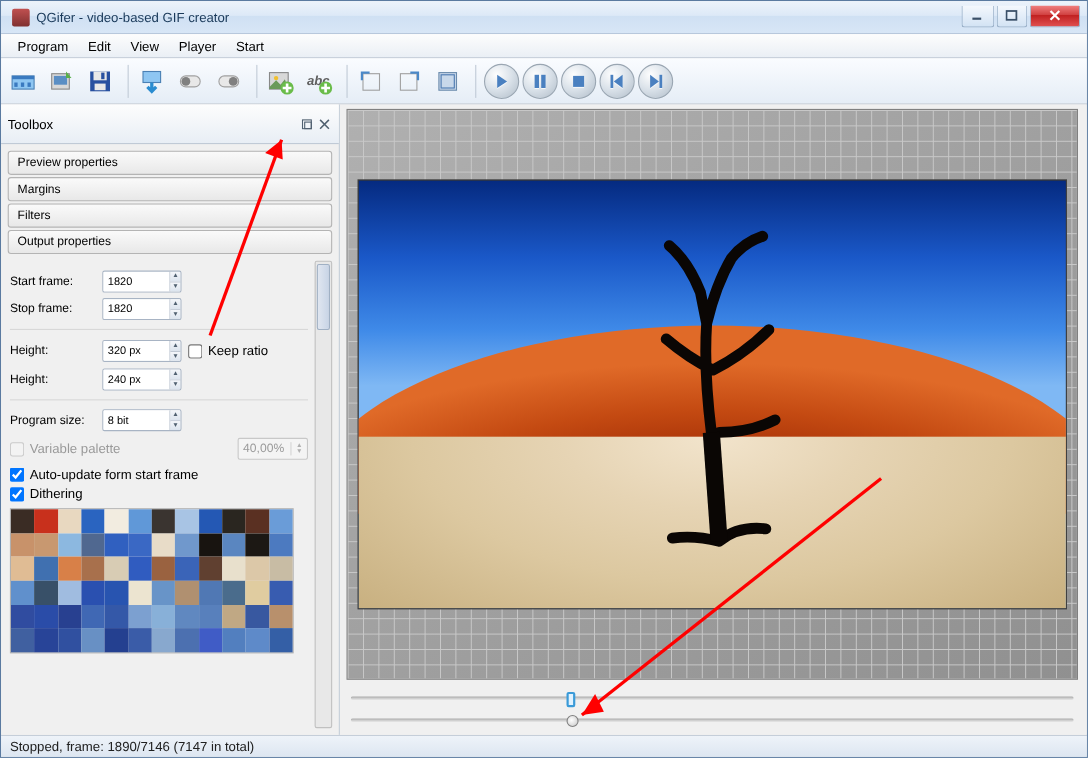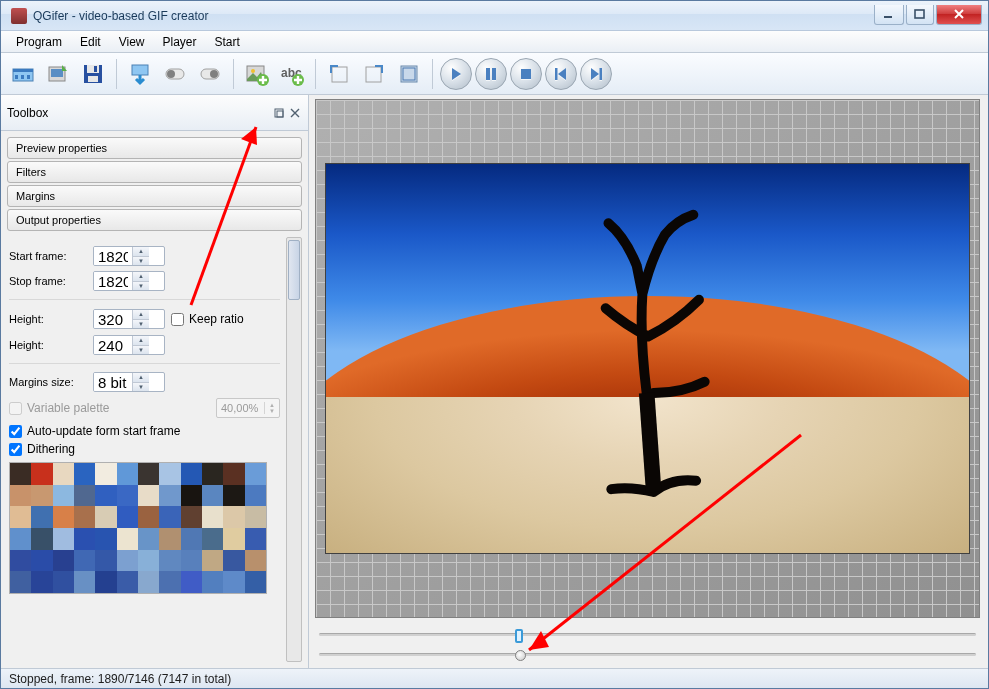--- a/index.html
+++ b/index.html
@@ -15,21 +15,21 @@
 .winbtn { width: 30px; height: 20px; border: 1px solid #9ab0c8; border-top: none; border-radius: 0 0 3px 3px; background: linear-gradient(to bottom,#f4f8fd,#d3e3f4); display:flex; align-items:center; justify-content:center; color:#405060; cursor:default;}
 .winbtn.max { width: 28px; }
 .winbtn.close { width: 46px; background: linear-gradient(to bottom,#f08080,#d04040 45%,#c02020 46%,#e05050); color:#fff; }
 .winbtn svg { width: 12px; height: 10px; }
 
 .menubar { height: 22px; background: linear-gradient(to bottom,#fdfdfd,#eaeff5); border-bottom: 1px solid #c0cad6; display:flex; align-items:center; padding: 0 6px;}
 .menubar .item { padding: 3px 9px; cursor:default; }
 
 .toolbar { height: 42px; background: linear-gradient(to bottom,#fafcff,#e5edf6); border-bottom: 1px solid #c0cad6; display:flex; align-items:center; padding: 2px 6px; gap: 3px;}
 .toolbar .sep { width: 1px; height: 30px; background:#c0cad6; margin: 0 4px;}
-.tbtn { width: 32px; height: 32px; border: 1px solid transparent; border-radius: 3px; display:flex; align-items:center; justify-content:center; cursor:default; position:relative;}
+.tbtn { width: 32px; height: 32px; border: 1px solid transparent; border-radius: 3px; display:flex; align-items:center; justify-content:flex-start; cursor:default; position:relative;font-style:italic;}
 .tbtn svg { width: 26px; height: 26px; }
 .mediabtn { width: 32px; height: 32px; border-radius: 50%; background: radial-gradient(circle at 35% 30%, #fefefe, #d8e0e8 50%, #b0bcc8); border: 1px solid #9aa6b2; display:flex; align-items:center; justify-content:center; cursor:default;}
 .mediabtn svg { width:14px; height:14px; fill:#4a80c0; filter: drop-shadow(0 1px 0 rgba(255,255,255,.7));}
 
 .main { flex: 1; display: flex; min-height: 0; }
 .left { width: 308px; border-right: 1px solid #c0cad6; display:flex; flex-direction:column; background:#f0f0f0;}
 .toolbox-hdr { height: 36px; background: linear-gradient(to bottom,#fdfdfd,#e8eef5); border-bottom:1px solid #c0cad6; display:flex; align-items:center; padding:0 6px; font-size:11px;}
 .toolbox-hdr .spacer { flex:1; }
 .toolbox-hdr .hicon { width:14px; height:14px; margin-left:2px; display:flex; align-items:center; justify-content:center; cursor:default;}
 
@@ -37,21 +37,21 @@
 .section-btn { height: 22px; background: linear-gradient(to bottom,#fafafa,#e8e8e8); border:1px solid #b4b4b4; border-radius:3px; margin-bottom:2px; padding: 0 8px; display:flex; align-items:center; cursor:default; font-size:11px;}
 
 .props { flex:1; display:flex; gap:4px; margin-top:4px;}
 .props-inner { flex:1; padding: 4px 2px; overflow:hidden;}
 .props-scroll { width:16px; background:#e8e8e8; border:1px solid #c0c0c0; border-radius:2px; position:relative;}
 .props-scroll .thumb { position:absolute; top:2px; left:1px; right:1px; height:60px; background: linear-gradient(to right,#e0e6f0,#c8d4e6); border:1px solid #a0b0c4; border-radius:2px;}
 
 .row { display:flex; align-items:center; margin: 5px 0; gap:6px;}
 .row label { width: 78px; font-size:11px;}
 .spin { display:flex; width:72px; height:20px; border:1px solid #a8b4c4; background:#fff; border-radius:2px; overflow:hidden;}
-.spin input { border:none; width:38px; padding:0 4px; font-size:15px; outline:none;}
+.spin input { border:none; width:60px; padding:0 4px; font-size:10px; outline:none;}
 .spin .arrows { width:17px; display:flex; flex-direction:column; border-left:1px solid #c0c8d4;}
 .spin .arrows div { flex:1; background:linear-gradient(to bottom,#f4f6fa,#dce4ee); display:flex; align-items:center; justify-content:center; font-size:6px; color:#506070; cursor:default;}
 .spin .arrows div:first-child {border-bottom:1px solid #c0c8d4;}
 .checkbox { display:flex; align-items:center; gap:5px; font-size:11px; margin:4px 0;}
 .checkbox input { width:13px; height:13px;}
 .checkbox.disabled { color:#9a9a9a;}
 .wide-btn { width: 262px; height:22px; background:linear-gradient(to bottom,#fafafa,#e8e8e8); border:1px solid #b4b4b4; border-radius:3px; font-size:11px; cursor:default; }
 hr.thin { border:none; border-top:1px solid #d8d8d8; margin:8px 0;}
 
 .palette { width: 258px; height: 132px; border:1px solid #b0b0b0; display:grid; grid-template-columns: repeat(12,1fr); grid-template-rows: repeat(6,1fr); margin-top:6px;}
@@ -249,22 +249,22 @@
           </div>
         <div class="hicon">
             <svg width="10" height="10" viewBox="0 0 10 10">
               <path d="M1 1 L9 9 M9 1 L1 9" stroke="#506070" stroke-width="1.4"></path>
             </svg>
           </div>
       </div>
 
       <div class="toolbox-body">
         <div class="section-btn">Preview properties</div>
+        <div class="section-btn">Margins</div>
         <div class="section-btn">Filters</div>
-        <div class="section-btn">Margins</div>
         <div class="section-btn">Output properties</div>
 
         <div class="props">
           <div class="props-inner">
             <div class="row">
               <label>Start frame:</label>
               <div class="spin">
                   <input value="1820" style="">
                   <div class="arrows">
                     <div>▲</div>
@@ -302,21 +302,21 @@
               <div class="spin">
                   <input value="240 px" style="">
                   <div class="arrows">
                     <div>▲</div>
                     <div>▼</div>
                   </div>
                 </div>
             </div>
             <hr class="thin">
             <div class="row">
-              <label>Margins size:</label>
+              <label>Program size:</label>
               <div class="spin">
                   <input value="8 bit" style="">
                   <div class="arrows">
                     <div>▲</div>
                     <div>▼</div>
                   </div>
                 </div>
             </div>
             <div class="row">
               <label class="checkbox disabled" style="width:auto">

